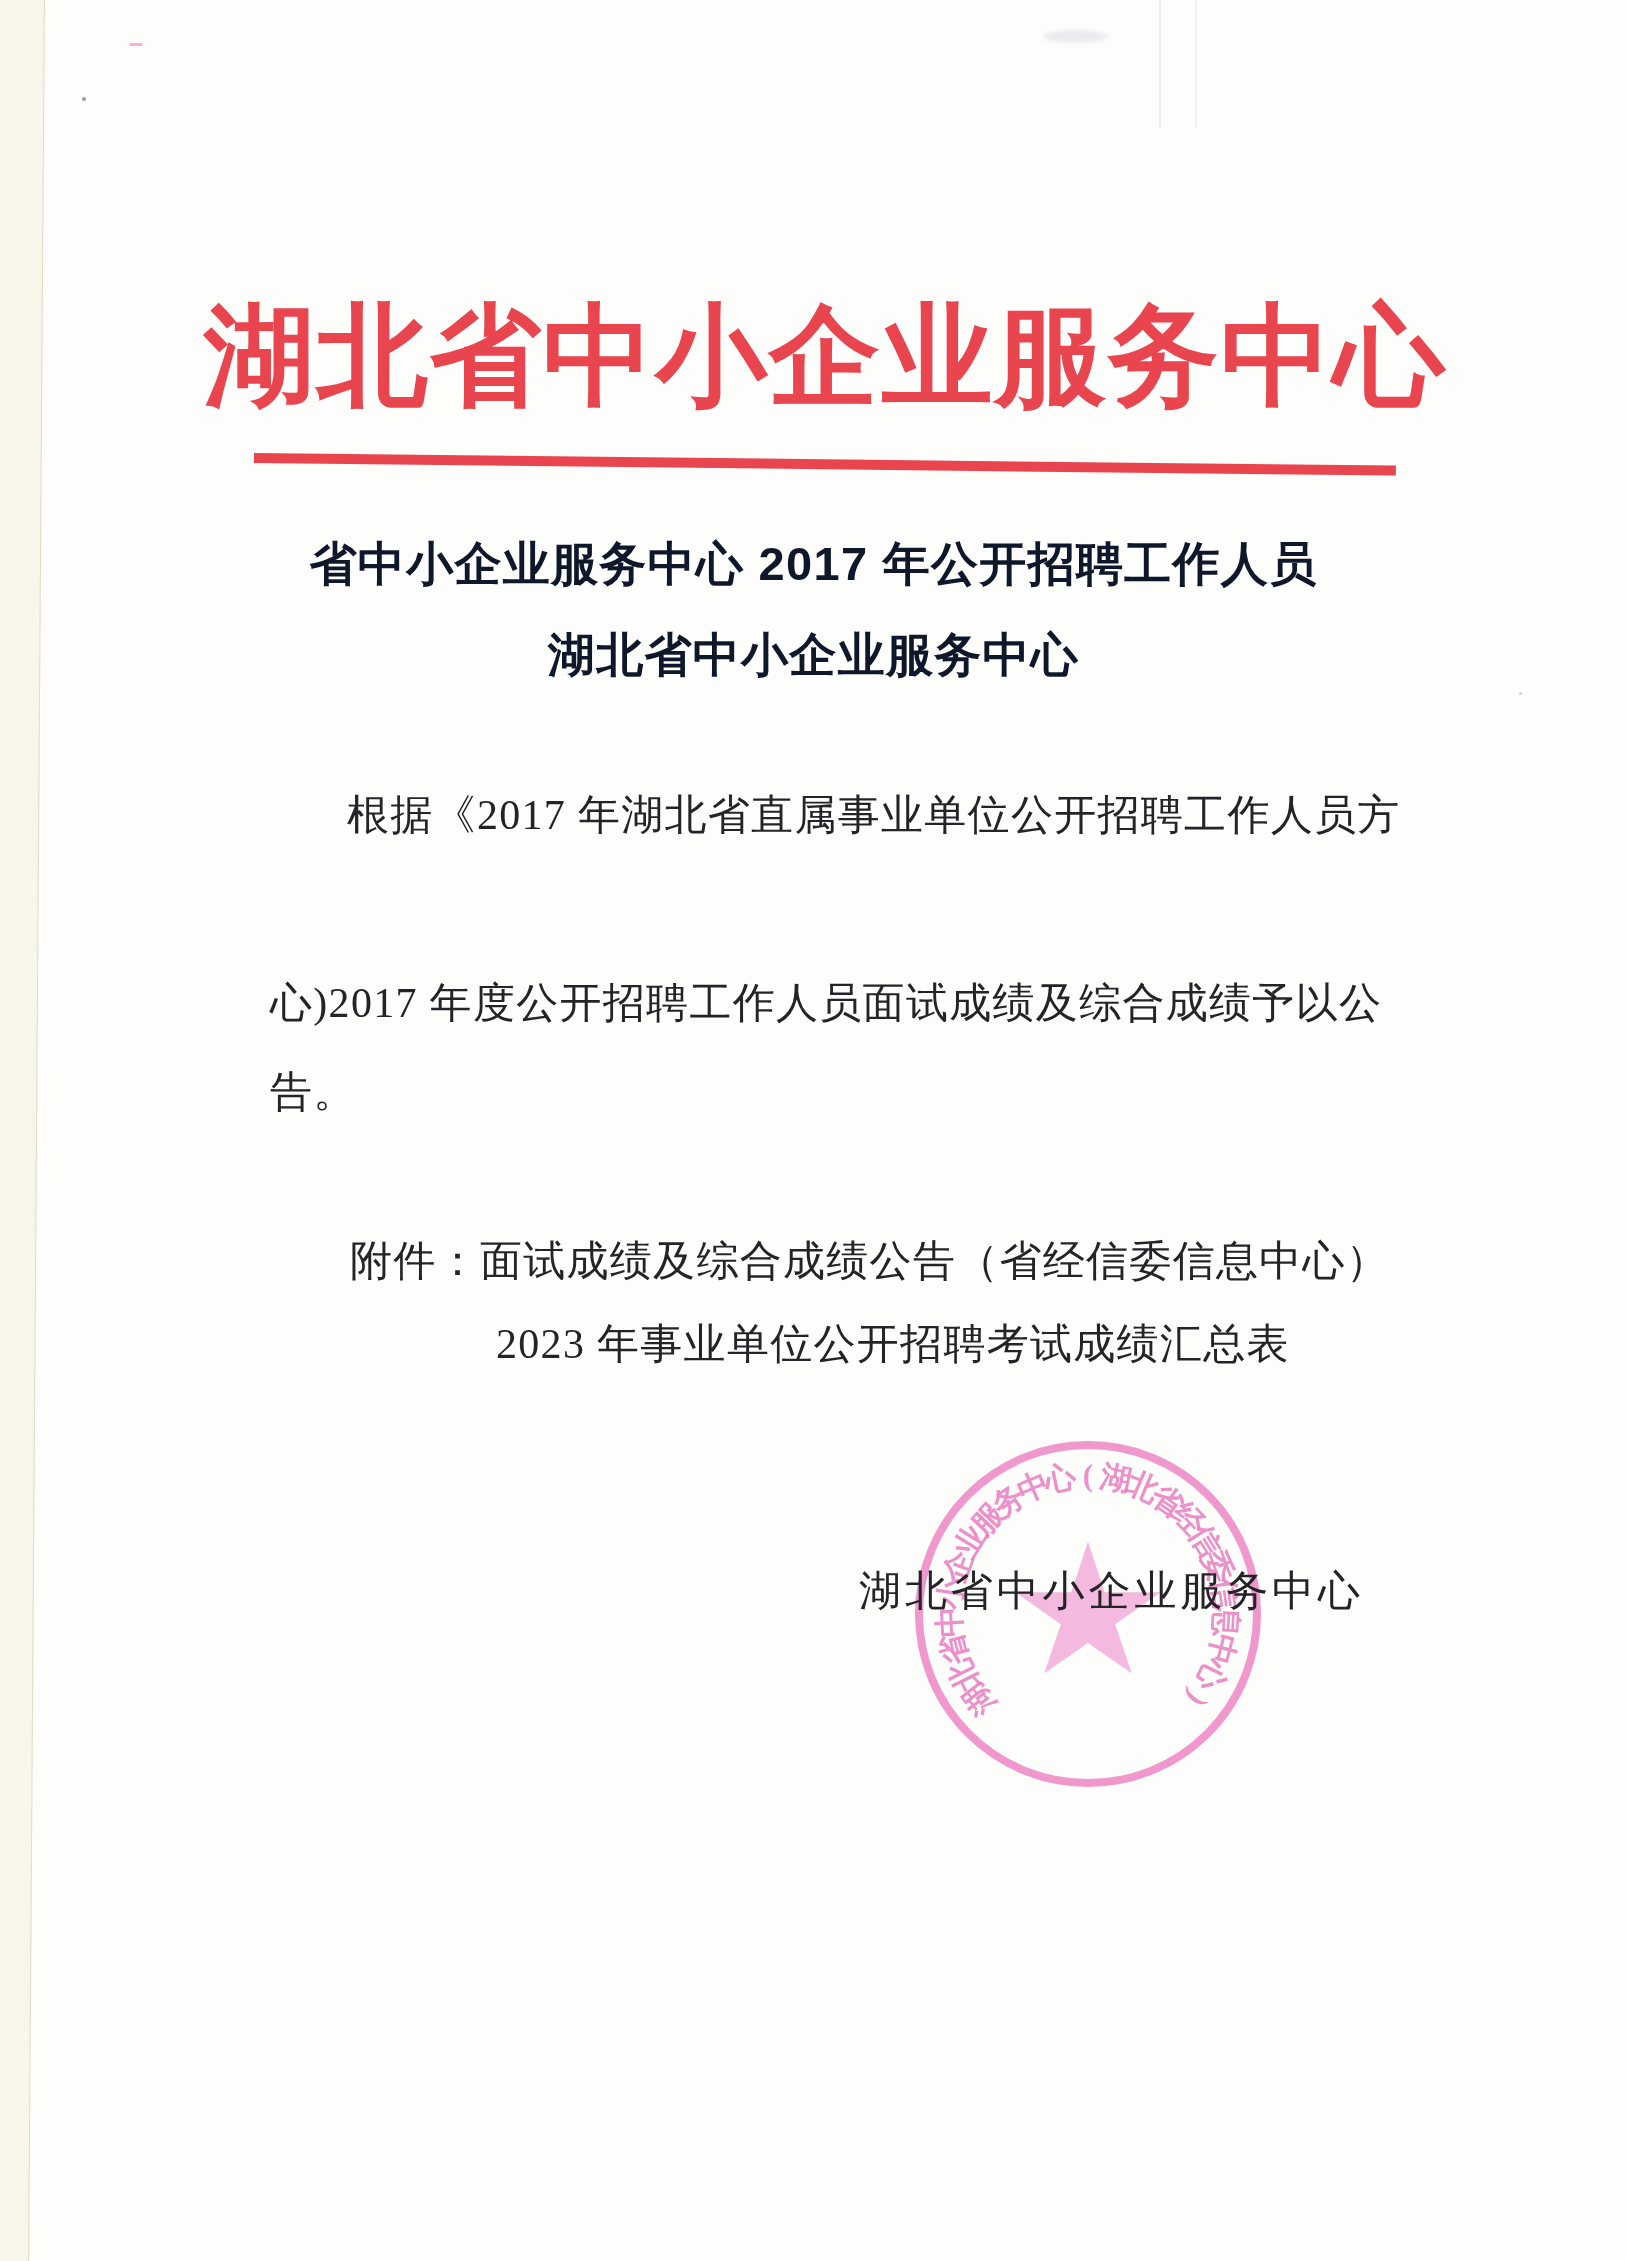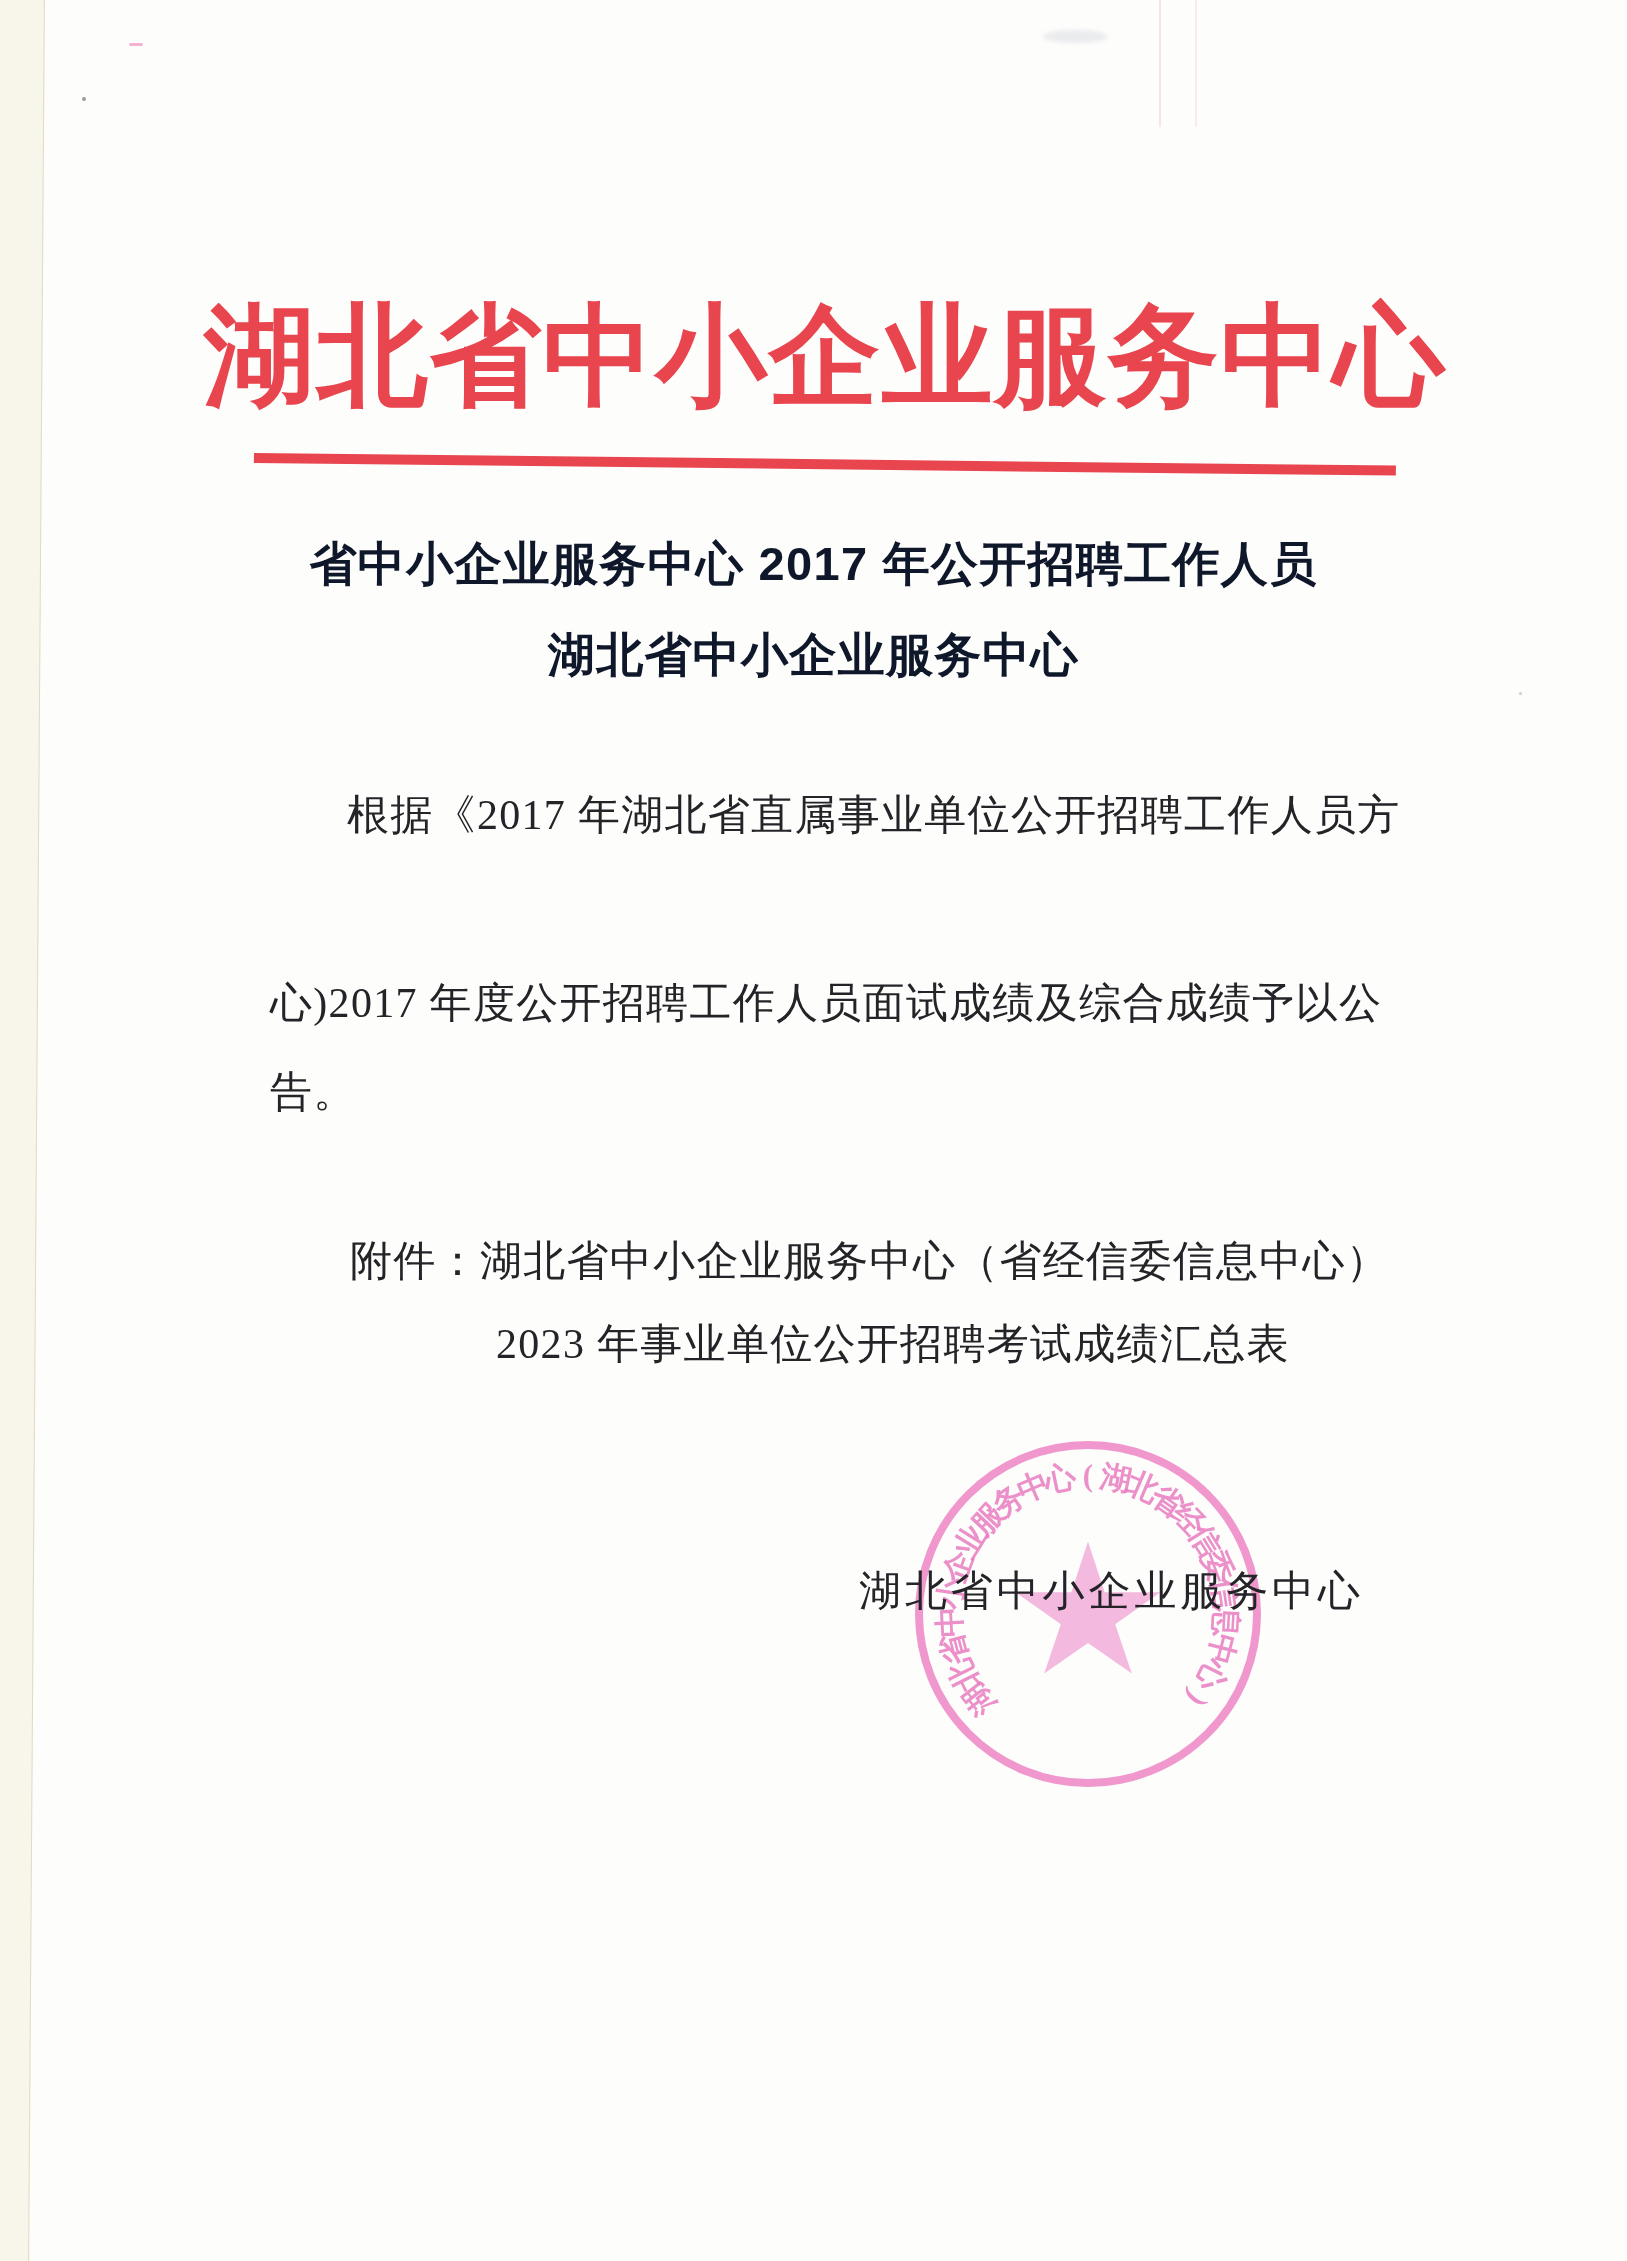--- a/index.html
+++ b/index.html
@@ -109,21 +109,21 @@
 
   <div class="red-rule"></div>
 
   <h2 class="doc-title l1">省中小企业服务中心 2017 年公开招聘工作人员</h2>
   <h2 class="doc-title l2">湖北省中小企业服务中心</h2>
 
   <p class="body-line bl1">根据《2017 年湖北省直属事业单位公开招聘工作人员方</p>
   <p class="body-line bl3">心)2017 年度公开招聘工作人员面试成绩及综合成绩予以公</p>
   <p class="body-line bl4">告。</p>
 
-  <p class="body-line att1">附件：湖北省中小企业服务中心（省经信委信息中心）</p>
+  <p class="body-line att1">附件：面试成绩及综合成绩公告（省经信委信息中心）</p>
   <p class="body-line att2">2023 年事业单位公开招聘考试成绩汇总表</p>
 
   <div class="seal">
     <div class="seal-ring" id="seal-ring">
         <span style="transform: rotate(-128deg) translateY(-138px);">湖</span>
         <span style="transform: rotate(-116.364deg) translateY(-138px);">北</span>
         <span style="transform: rotate(-104.727deg) translateY(-138px);">省</span>
         <span style="transform: rotate(-93.0909deg) translateY(-138px);">中</span>
         <span style="transform: rotate(-81.4545deg) translateY(-138px);">小</span>
         <span style="transform: rotate(-69.8182deg) translateY(-138px);">企</span>

